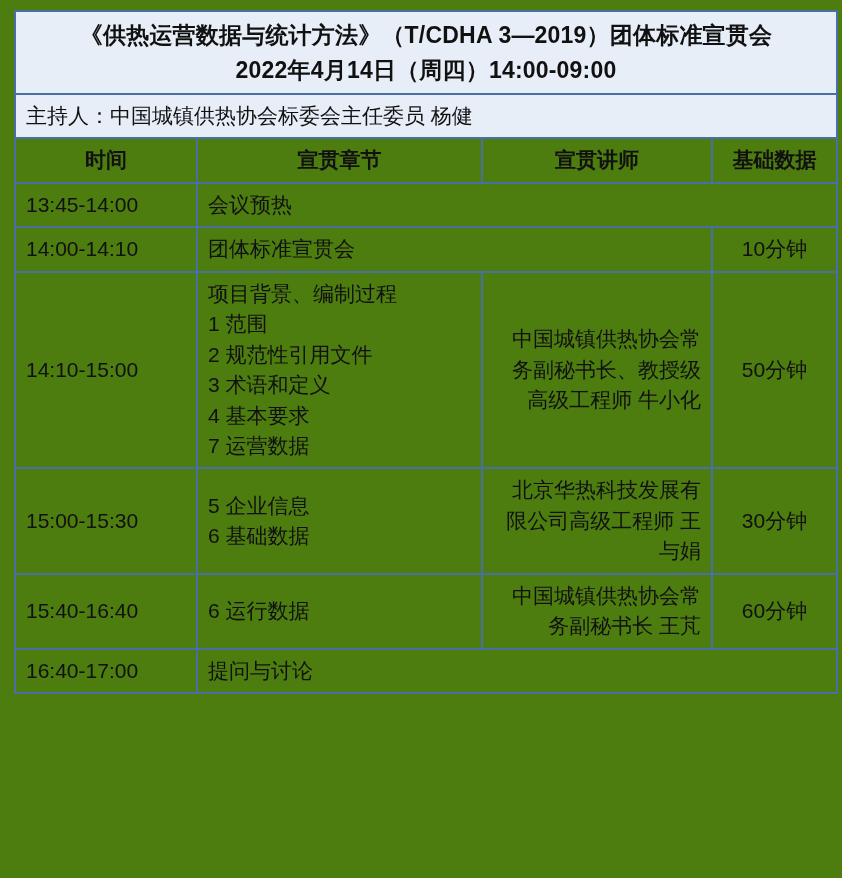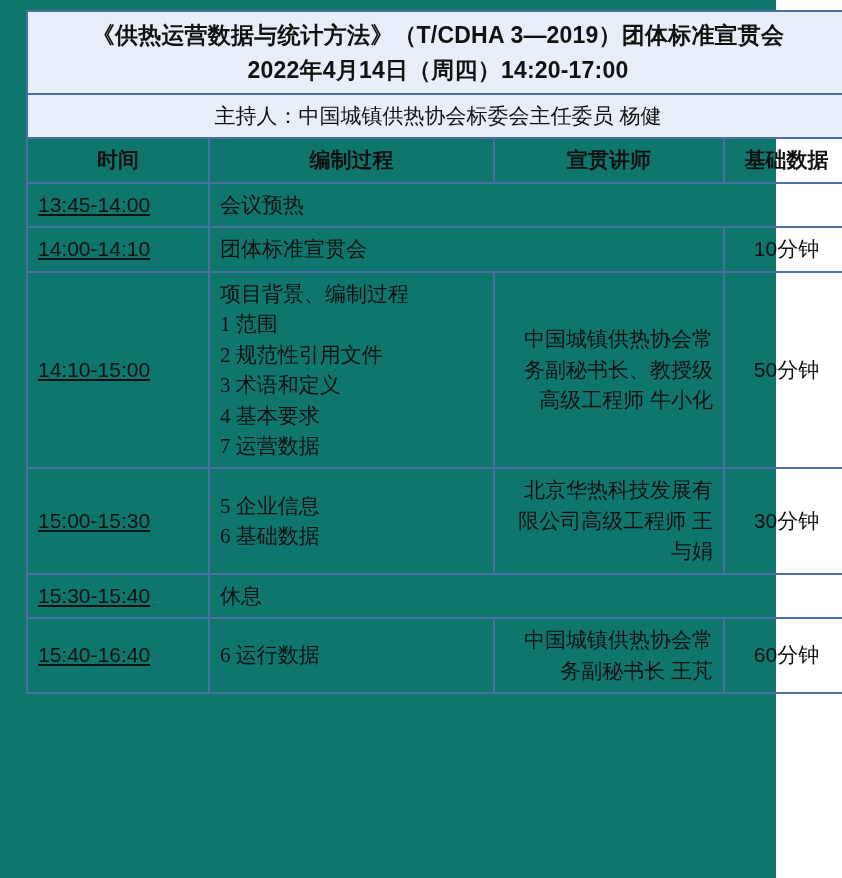--- a/index.html
+++ b/index.html
@@ -9,24 +9,24 @@
   }
   body {
     width: 842px;
     height: 878px;
     font-family: "Liberation Sans", sans-serif;
     color: #1a1a1a;
     overflow: hidden;
   }
   .sheet {
     box-sizing: border-box;
-    width: 776px;
+    width: 842px;
     height: 878px;
-    padding: 10px 10px 10px 26px;
-    background: #0f766e;
+    padding: 10px 10px 10px 14px;
+    background: #4d7c0f;
   }
   table.agenda {
     width: 822px;
     border-collapse: collapse;
     table-layout: fixed;
     border: 2px solid #4a6fa5;
   }
   table.agenda td {
     border: 2px solid #4a6fa5;
     padding: 6px 10px;
@@ -44,21 +44,21 @@
   .title-line1, .title-line2 {
     font-weight: bold;
     font-size: 23px;
     line-height: 1.5;
     letter-spacing: 0.2px;
     white-space: nowrap;
   }
   
   .host-cell {
     background: #e8eef7;
-    text-align: center;
+    text-align: left;
     padding: 12px 18px 14px 18px;
     font-size: 22px;
   }
   
   .hdr {
     text-align: center;
     font-weight: bold;
     font-size: 23px;
     padding: 12px 6px;
     border-radius: 14px;
@@ -66,36 +66,34 @@
   
   .c-time { width: 182px; }
   .c-chapter { width: 285px; }
   .c-speaker { width: 230px; }
   .c-dur { width: 125px; }
 
   .cell-time {
     text-align: left;
     padding-left: 12px;
     white-space: nowrap;
-    text-decoration: underline;
   }
   .cell-center {
     text-align: center;
   }
   .cell-left {
     text-align: left;
   }
   .cell-merged {
     font-size: 22px;
     padding: 13px 6px;
   }
   .multi {
     white-space: pre-line;
     line-height: 1.5;
-    font-family: Liberation Serif, serif;
   }
   .speaker {
     text-align: right;
     line-height: 1.55;
   }
   .tall { padding-top: 12px; padding-bottom: 12px; }
 </style>
 </head>
 <body>
 
@@ -104,29 +102,29 @@
     <colgroup>
       <col class="c-time">
       <col class="c-chapter">
       <col class="c-speaker">
       <col class="c-dur">
     </colgroup>
     <tbody>
       <tr>
         <td class="title-cell" colspan="4">
           <div class="title-line1">《供热运营数据与统计方法》（T/CDHA 3—2019）团体标准宣贯会</div>
-          <div class="title-line2">2022年4月14日（周四）14:20-17:00</div>
+          <div class="title-line2">2022年4月14日（周四）14:00-09:00</div>
         </td>
       </tr>
       <tr>
         <td class="host-cell" colspan="4">主持人：中国城镇供热协会标委会主任委员 杨健</td>
       </tr>
       <tr>
         <td class="hdr">时间</td>
-        <td class="hdr">编制过程</td>
+        <td class="hdr">宣贯章节</td>
         <td class="hdr">宣贯讲师</td>
         <td class="hdr">基础数据</td>
       </tr>
 
       <tr>
         <td class="cell-time">13:45-14:00</td>
         <td class="cell-merged" colspan="3">会议预热</td>
       </tr>
 
       <tr>
@@ -148,27 +146,27 @@
       </tr>
 
       <tr>
         <td class="cell-time tall">15:00-15:30</td>
         <td class="cell-left multi tall">5 企业信息
 6 基础数据</td>
         <td class="speaker tall">北京华热科技发展有限公司高级工程师 王与娟</td>
         <td class="cell-center tall">30分钟</td>
       </tr>
 
-      <tr>
-        <td class="cell-time">15:30-15:40</td>
-        <td class="cell-merged" colspan="3">休息</td>
-      </tr>
 
       <tr>
         <td class="cell-time">15:40-16:40</td>
         <td class="cell-left multi">6 运行数据</td>
         <td class="speaker">中国城镇供热协会常务副秘书长 王芃</td>
         <td class="cell-center">60分钟</td>
       </tr>
 
+      <tr>
+        <td class="cell-time">16:40-17:00</td>
+        <td class="cell-merged" colspan="3">提问与讨论</td>
+      </tr>
     </tbody>
   </table>
 </div>
 
 </body></html>

